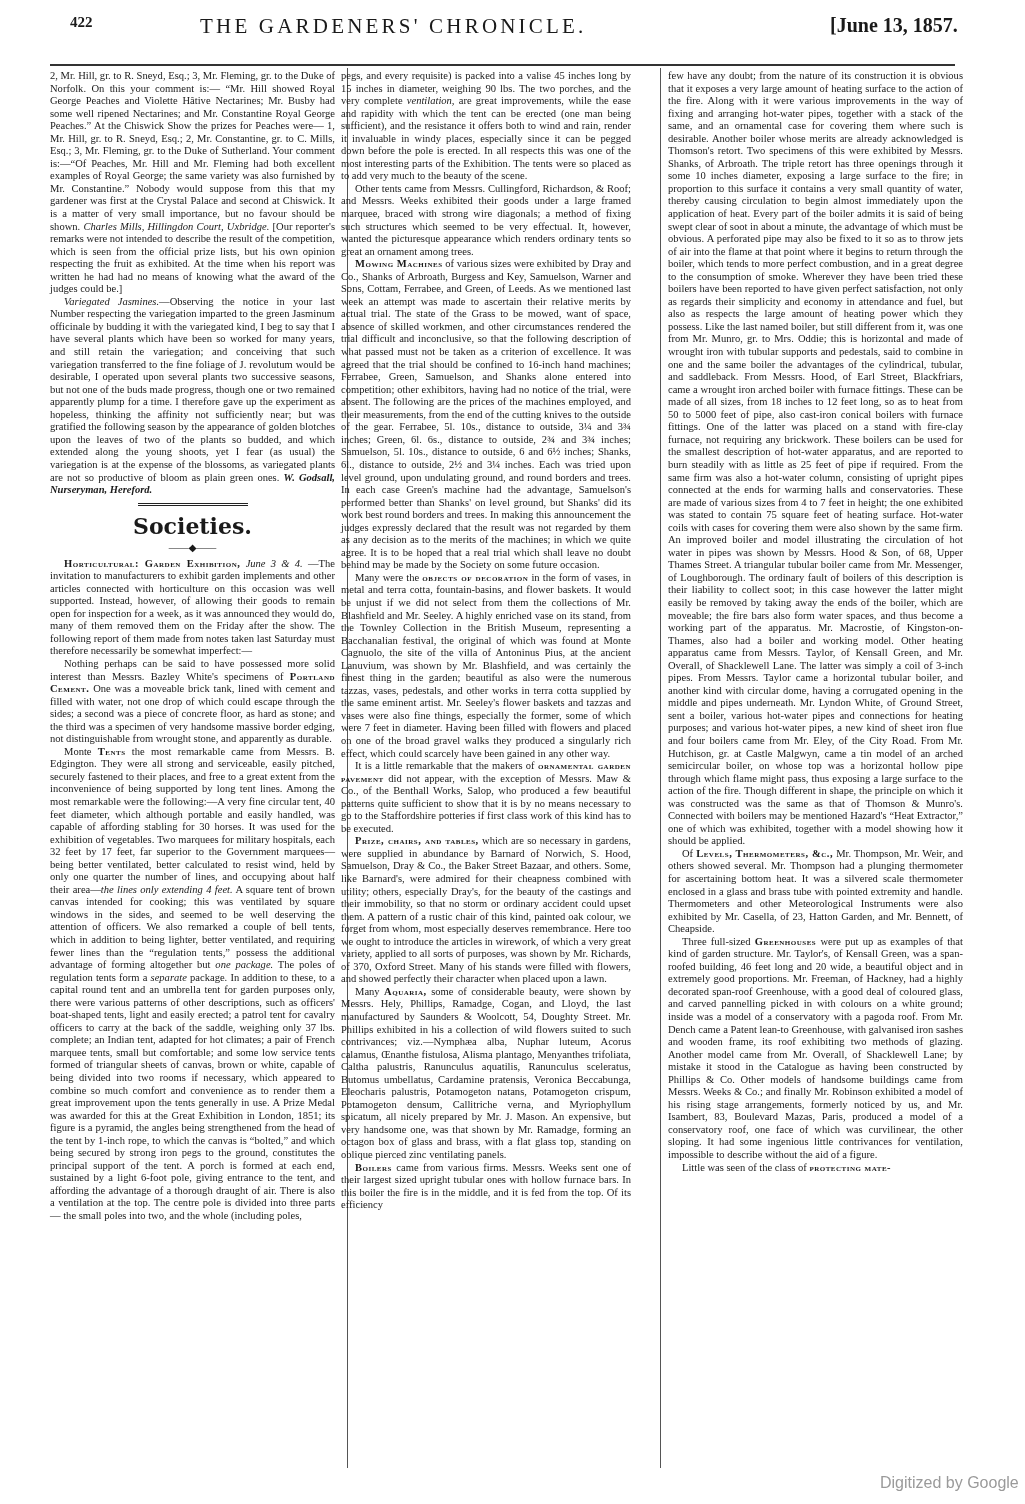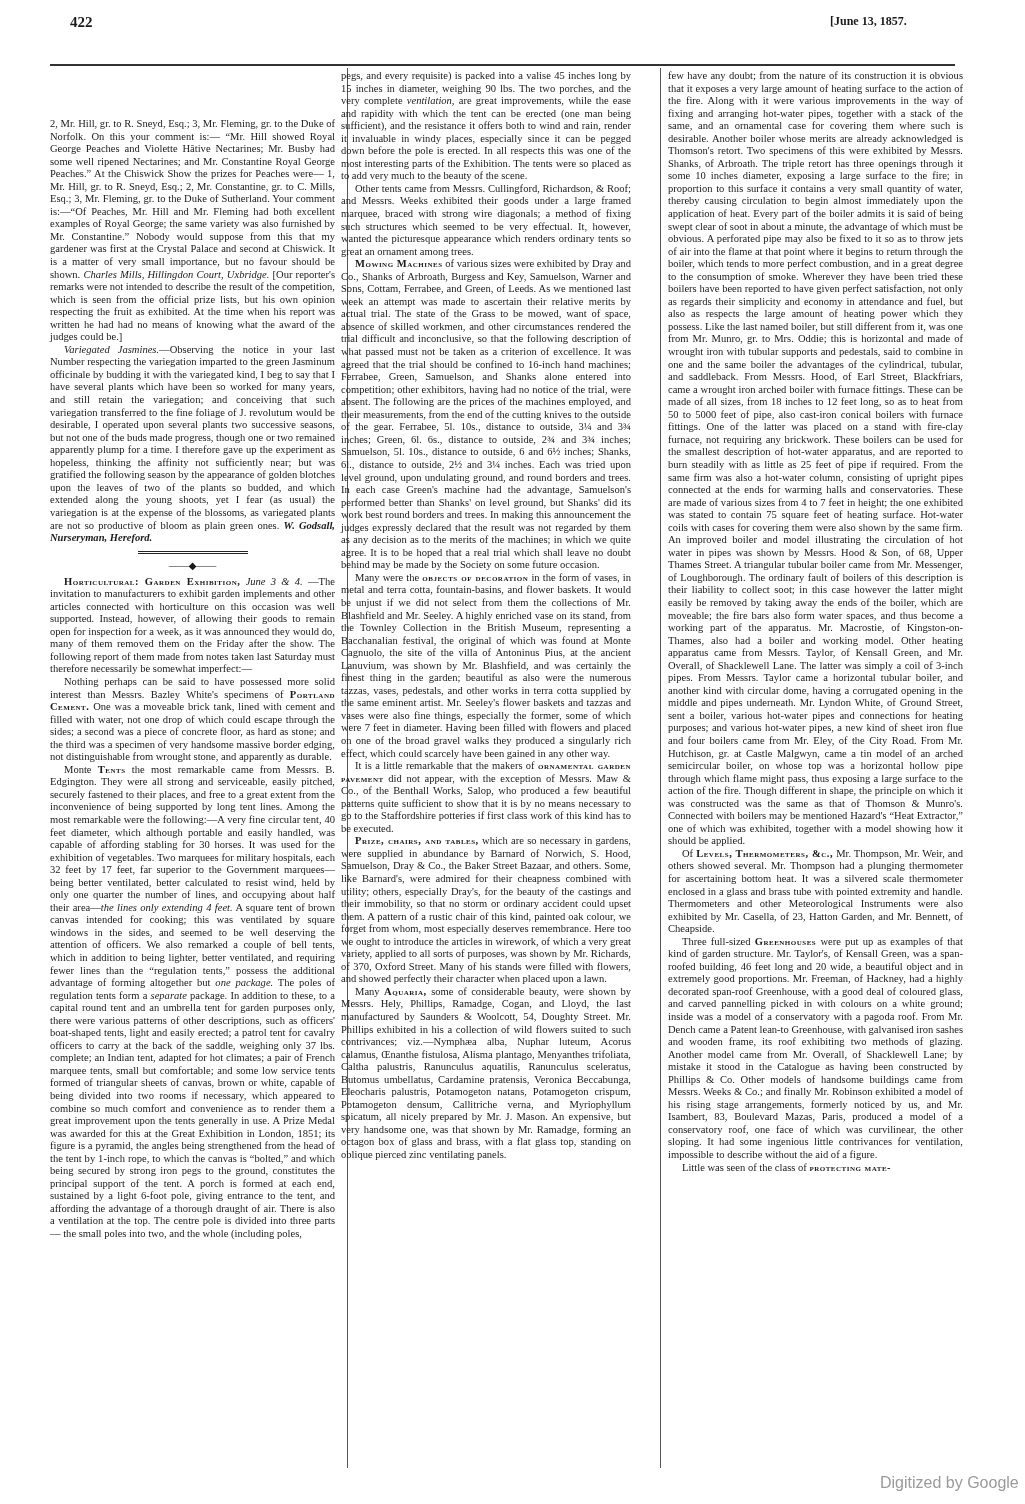--- a/index.html
+++ b/index.html
@@ -1,64 +1,66 @@
 <!DOCTYPE html>
 <html><head>
 <meta charset="utf-8">
 <style>
   html, body { margin:0; padding:0; background:#ffffff; }
   body { width:1025px; height:1504px; position:relative; overflow:hidden;
          font-family:"Liberation Serif","DejaVu Serif",serif; color:#1a1a1a; }
   .masthead { position:absolute; top:14px; left:48px; width:970px; height:26px; }
   .page-num { position:absolute; left:22px; top:0; font-size:15px; font-weight:bold; }
   .pub-title { position:absolute; left:152px; top:0; font-size:21px; letter-spacing:3.2px; }
-  .pub-date { position:absolute; left:782px; top:0; font-size:12px; font-weight:bold; }
+  .pub-date { position:absolute; left:782px; top:0; font-size:20px; font-weight:bold; }
   .rule-top { position:absolute; top:64px; left:50px; width:905px; height:0;
               border-top:2px solid #333; }
   .col { position:absolute; top:70px; font-size:10.55px; line-height:12.55px;
          text-align:justify; hyphens:auto; }
   .col p { margin:0; text-indent:0; }
   .col p.ind { text-indent:14px; }
-  .col1 { left:50px; width:285px;margin-top:48px; }
+  .col1 { left:50px; width:285px; }
   .col2 { left:341px; width:290px; }
   .col3 { left:668px; width:295px; }
   .vrule { position:absolute; top:68px; width:0; border-left:1px solid #555; }
   .vr1 { left:347px; height:1400px; }
   .vr2 { left:660px; height:1400px; }
   .sc { font-variant:small-caps; letter-spacing:0.5px;font-weight:bold; }
   .it { font-style:italic; }
   .section-rule { width:110px; margin:6px auto 4px; border-top:3px double #222; height:2px; }
   .section-head { text-align:center; font-family:"DejaVu Serif",serif; font-weight:bold;
                   font-size:22px; line-height:28px; margin:2px 0; }
   .ornament { text-align:center; font-size:10px; line-height:12px; margin-bottom:4px; }
   .footer-mark { position:absolute; left:880px; top:1474px; font-family:"Liberation Sans",sans-serif;
                  font-size:16px; color:#9a9a9a; }
 </style>
 </head>
 <body>
 
 <div class="masthead">
   <span class="page-num">422</span>
+  <span class="pub-title">THE GARDENERS' CHRONICLE.</span>
   <span class="pub-date">[June 13, 1857.</span>
 </div>
 <div class="rule-top"></div>
 <div class="vrule vr1"></div>
 <div class="vrule vr2"></div>
 
 <div class="col col1">
   <p>
     <span>2, Mr. Hill, gr. to R. Sneyd, Esq.; 3, Mr. Fleming, gr. to the Duke of Norfolk. On this your comment is:— “Mr. Hill showed Royal George Peaches and Violette Hâtive Nectarines; Mr. Busby had some well ripened Nectarines; and Mr. Constantine Royal George Peaches.” At the Chiswick Show the prizes for Peaches were— 1, Mr. Hill, gr. to R. Sneyd, Esq.; 2, Mr. Constantine, gr. to C. Mills, Esq.; 3, Mr. Fleming, gr. to the Duke of Sutherland. Your comment is:—“Of Peaches, Mr. Hill and Mr. Fleming had both excellent examples of Royal George; the same variety was also furnished by Mr. Constantine.” Nobody would suppose from this that my gardener was first at the Crystal Palace and second at Chiswick. It is a matter of very small importance, but no favour should be shown.</span>
     <span class="it">Charles Mills, Hillingdon Court, Uxbridge.</span>
     <span>[Our reporter's remarks were not intended to describe the result of the competition, which is seen from the official prize lists, but his own opinion respecting the fruit as exhibited. At the time when his report was written he had had no means of knowing what the award of the judges could be.]</span>
   </p>
   <p class="ind">
     <span class="it">Variegated Jasmines.</span><span>—Observing the notice in your last Number respecting the variegation imparted to the green Jasminum officinale by budding it with the variegated kind, I beg to say that I have several plants which have been so worked for many years, and still retain the variegation; and conceiving that such variegation transferred to the fine foliage of J. revolutum would be desirable, I operated upon several plants two successive seasons, but not one of the buds made progress, though one or two remained apparently plump for a time. I therefore gave up the experiment as hopeless, thinking the affinity not sufficiently near; but was gratified the following season by the appearance of golden blotches upon the leaves of two of the plants so budded, and which extended along the young shoots, yet I fear (as usual) the variegation is at the expense of the blossoms, as variegated plants are not so productive of bloom as plain green ones.</span>
     <span class="it" style="font-weight:bold">W. Godsall, Nurseryman, Hereford.</span>
   </p>
   <div class="section-rule"></div>
+  <div class="section-head">Societies.</div>
   <div class="ornament">——◆——</div>
   <p class="ind">
     <span class="sc">Horticultural: Garden Exhibition,</span>
     <span class="it">June 3 &amp; 4.</span>
     <span>—The invitation to manufacturers to exhibit garden implements and other articles connected with horticulture on this occasion was well supported. Instead, however, of allowing their goods to remain open for inspection for a week, as it was announced they would do, many of them removed them on the Friday after the show. The following report of them made from notes taken last Saturday must therefore necessarily be somewhat imperfect:—</span>
   </p>
   <p class="ind">
     <span>Nothing perhaps can be said to have possessed more solid interest than Messrs. Bazley White's specimens of</span>
     <span class="sc">Portland Cement.</span>
     <span>One was a moveable brick tank, lined with cement and filled with water, not one drop of which could escape through the sides; a second was a piece of concrete floor, as hard as stone; and the third was a specimen of very handsome massive border edging, not distinguishable from wrought stone, and apparently as durable.</span>
@@ -100,20 +102,24 @@
   </p>
   <p class="ind">
     <span class="sc">Prize, chairs, and tables,</span>
     <span>which are so necessary in gardens, were supplied in abundance by Barnard of Norwich, S. Hood, Samuelson, Dray &amp; Co., the Baker Street Bazaar, and others. Some, like Barnard's, were admired for their cheapness combined with utility; others, especially Dray's, for the beauty of the castings and their immobility, so that no storm or ordinary accident could upset them. A pattern of a rustic chair of this kind, painted oak colour, we forget from whom, most especially deserves remembrance. Here too we ought to introduce the articles in wirework, of which a very great variety, applied to all sorts of purposes, was shown by Mr. Richards, of 370, Oxford Street. Many of his stands were filled with flowers, and showed perfectly their character when placed upon a lawn.</span>
   </p>
   <p class="ind">
     <span>Many</span>
     <span class="sc">Aquaria,</span>
     <span>some of considerable beauty, were shown by Messrs. Hely, Phillips, Ramadge, Cogan, and Lloyd, the last manufactured by Saunders &amp; Woolcott, 54, Doughty Street. Mr. Phillips exhibited in his a collection of wild flowers suited to such contrivances; viz.—Nymphæa alba, Nuphar luteum, Acorus calamus, Œnanthe fistulosa, Alisma plantago, Menyanthes trifoliata, Caltha palustris, Ranunculus aquatilis, Ranunculus sceleratus, Butomus umbellatus, Cardamine pratensis, Veronica Beccabunga, Eleocharis palustris, Potamogeton natans, Potamogeton crispum, Potamogeton densum, Callitriche verna, and Myriophyllum spicatum, all nicely prepared by Mr. J. Mason. An expensive, but very handsome one, was that shown by Mr. Ramadge, forming an octagon box of glass and brass, with a flat glass top, standing on oblique pierced zinc ventilating panels.</span>
   </p>
+  <p class="ind">
+    <span class="sc">Boilers</span>
+    <span>came from various firms. Messrs. Weeks sent one of their largest sized upright tubular ones with hollow furnace bars. In this boiler the fire is in the middle, and it is fed from the top. Of its efficiency</span>
+  </p>
 </div>
 
 <div class="col col3">
   <p>
     <span>few have any doubt; from the nature of its construction it is obvious that it exposes a very large amount of heating surface to the action of the fire. Along with it were various improvements in the way of fixing and arranging hot-water pipes, together with a stack of the same, and an ornamental case for covering them where such is desirable. Another boiler whose merits are already acknowledged is Thomson's retort. Two specimens of this were exhibited by Messrs. Shanks, of Arbroath. The triple retort has three openings through it some 10 inches diameter, exposing a large surface to the fire; in proportion to this surface it contains a very small quantity of water, thereby causing circulation to begin almost immediately upon the application of heat. Every part of the boiler admits it is said of being swept clear of soot in about a minute, the advantage of which must be obvious. A perforated pipe may also be fixed to it so as to throw jets of air into the flame at that point where it begins to return through the boiler, which tends to more perfect combustion, and in a great degree to the consumption of smoke. Wherever they have been tried these boilers have been reported to have given perfect satisfaction, not only as regards their simplicity and economy in attendance and fuel, but also as respects the large amount of heating power which they possess. Like the last named boiler, but still different from it, was one from Mr. Munro, gr. to Mrs. Oddie; this is horizontal and made of wrought iron with tubular supports and pedestals, said to combine in one and the same boiler the advantages of the cylindrical, tubular, and saddleback. From Messrs. Hood, of Earl Street, Blackfriars, came a wrought iron arched boiler with furnace fittings. These can be made of all sizes, from 18 inches to 12 feet long, so as to heat from 50 to 5000 feet of pipe, also cast-iron conical boilers with furnace fittings. One of the latter was placed on a stand with fire-clay furnace, not requiring any brickwork. These boilers can be used for the smallest description of hot-water apparatus, and are reported to burn steadily with as little as 25 feet of pipe if required. From the same firm was also a hot-water column, consisting of upright pipes connected at the ends for warming halls and conservatories. These are made of various sizes from 4 to 7 feet in height; the one exhibited was stated to contain 75 square feet of heating surface. Hot-water coils with cases for covering them were also shown by the same firm. An improved boiler and model illustrating the circulation of hot water in pipes was shown by Messrs. Hood &amp; Son, of 68, Upper Thames Street. A triangular tubular boiler came from Mr. Messenger, of Loughborough. The ordinary fault of boilers of this description is their liability to collect soot; in this case however the latter might easily be removed by taking away the ends of the boiler, which are moveable; the fire bars also form water spaces, and thus become a working part of the apparatus. Mr. Macrostie, of Kingston-on-Thames, also had a boiler and working model. Other heating apparatus came from Messrs. Taylor, of Kensall Green, and Mr. Overall, of Shacklewell Lane. The latter was simply a coil of 3-inch pipes. From Messrs. Taylor came a horizontal tubular boiler, and another kind with circular dome, having a corrugated opening in the middle and pipes underneath. Mr. Lyndon White, of Ground Street, sent a boiler, various hot-water pipes and connections for heating purposes; and various hot-water pipes, a new kind of sheet iron flue and four boilers came from Mr. Eley, of the City Road. From Mr. Hutchison, gr. at Castle Malgwyn, came a tin model of an arched semicircular boiler, on whose top was a horizontal hollow pipe through which flame might pass, thus exposing a large surface to the action of the fire. Though different in shape, the principle on which it was constructed was the same as that of Thomson &amp; Munro's. Connected with boilers may be mentioned Hazard's “Heat Extractor,” one of which was exhibited, together with a model showing how it should be applied.</span>
   </p>
   <p class="ind">
     <span>Of</span>
     <span class="sc">Levels, Thermometers, &amp;c.,</span>
     <span>Mr. Thompson, Mr. Weir, and others showed several. Mr. Thompson had a plunging thermometer for ascertaining bottom heat. It was a silvered scale thermometer enclosed in a glass and brass tube with pointed extremity and handle. Thermometers and other Meteorological Instruments were also exhibited by Mr. Casella, of 23, Hatton Garden, and Mr. Bennett, of Cheapside.</span>

